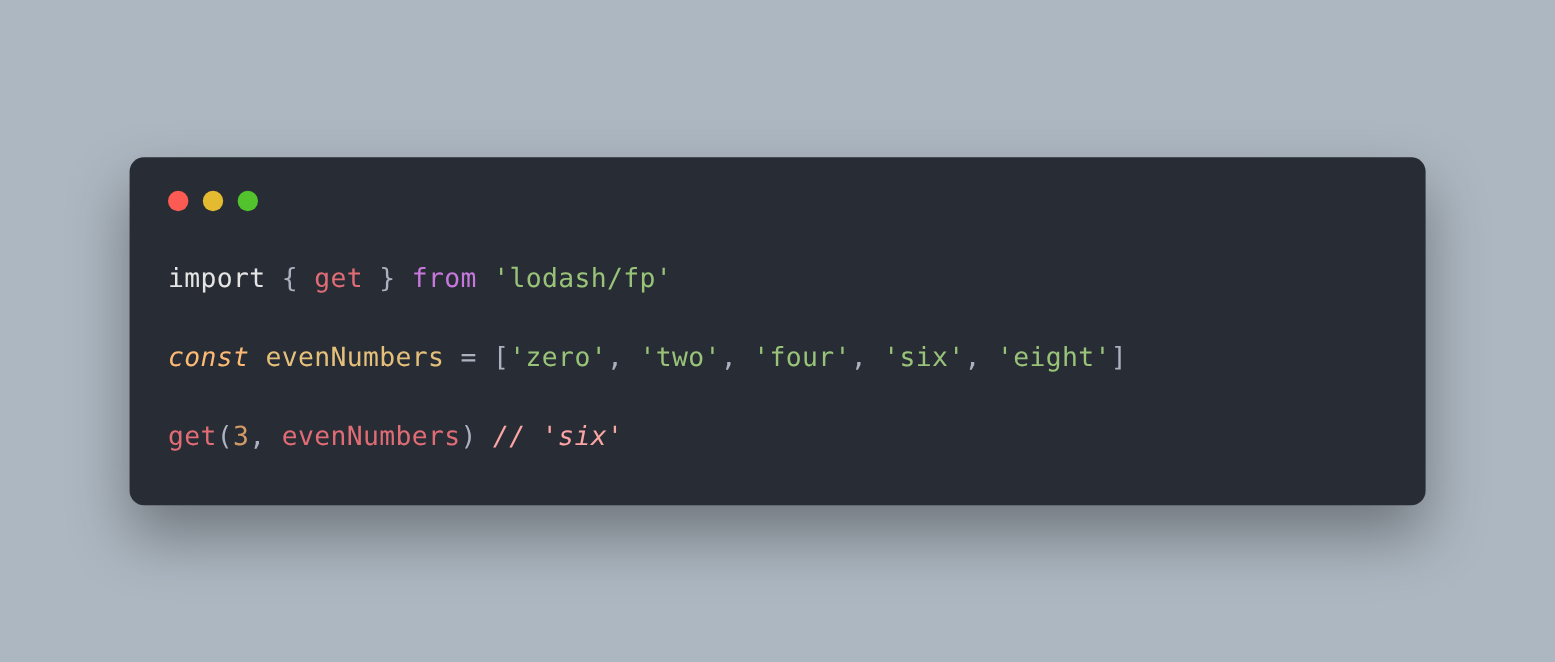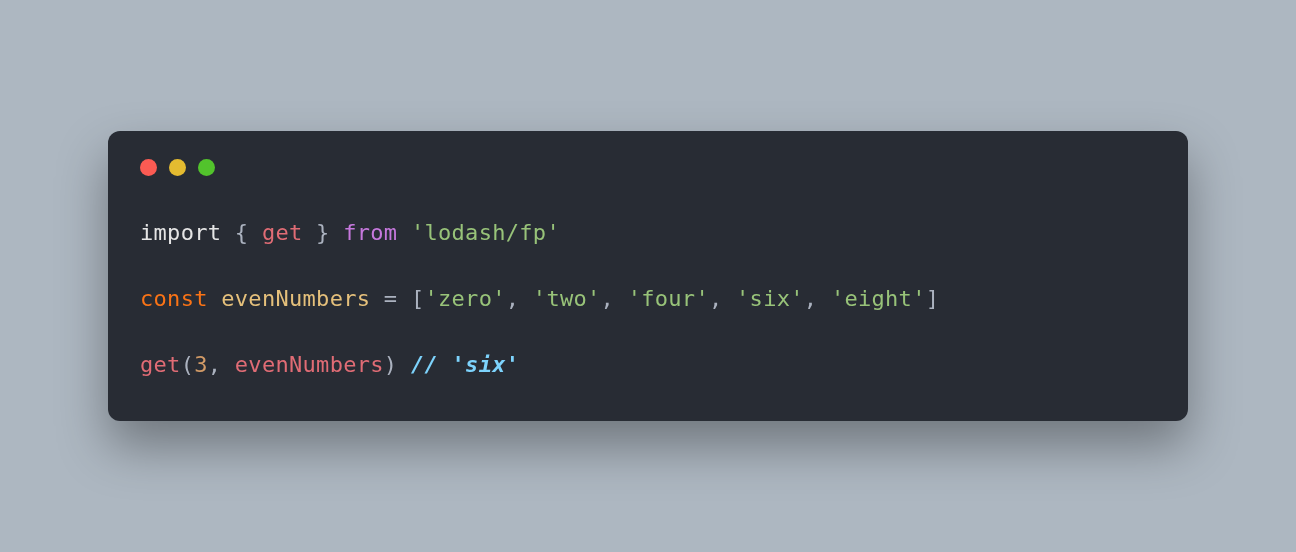--- a/index.html
+++ b/index.html
@@ -41,29 +41,29 @@
       line-height: 1.5;
       white-space: pre;
       color: #abb2bf;
       letter-spacing: 0.3px;
     }
     .kw { color: #e5e5e5; }
     .punct { color: #abb2bf; }
     .fn { color: #e06c75; }
     .from { color: #c678dd; text-align: right; }
     .str { color: #98c379; margin-top: 20px; }
-    .const { color: #f97316; }
+    .const { color: #fdba74; font-style: italic; }
     .ident { color: #e5c07b; }
     .eq { color: #abb2bf; }
     .bracket { color: #abb2bf; }
     .comma { color: #abb2bf; }
     .num { color: #d19a66; }
     .call { color: #e06c75; }
     .paren { color: #abb2bf; }
-    .comment { color: #7dd3fc; font-style: italic; font-weight: bold; }
+    .comment { color: #fca5a5; font-style: italic; }
   </style>
 </head>
 <body>
 
 <div class="window">
   <div class="traffic-lights">
     <div class="light red"></div>
     <div class="light yellow"></div>
     <div class="light green"></div>
   </div>

